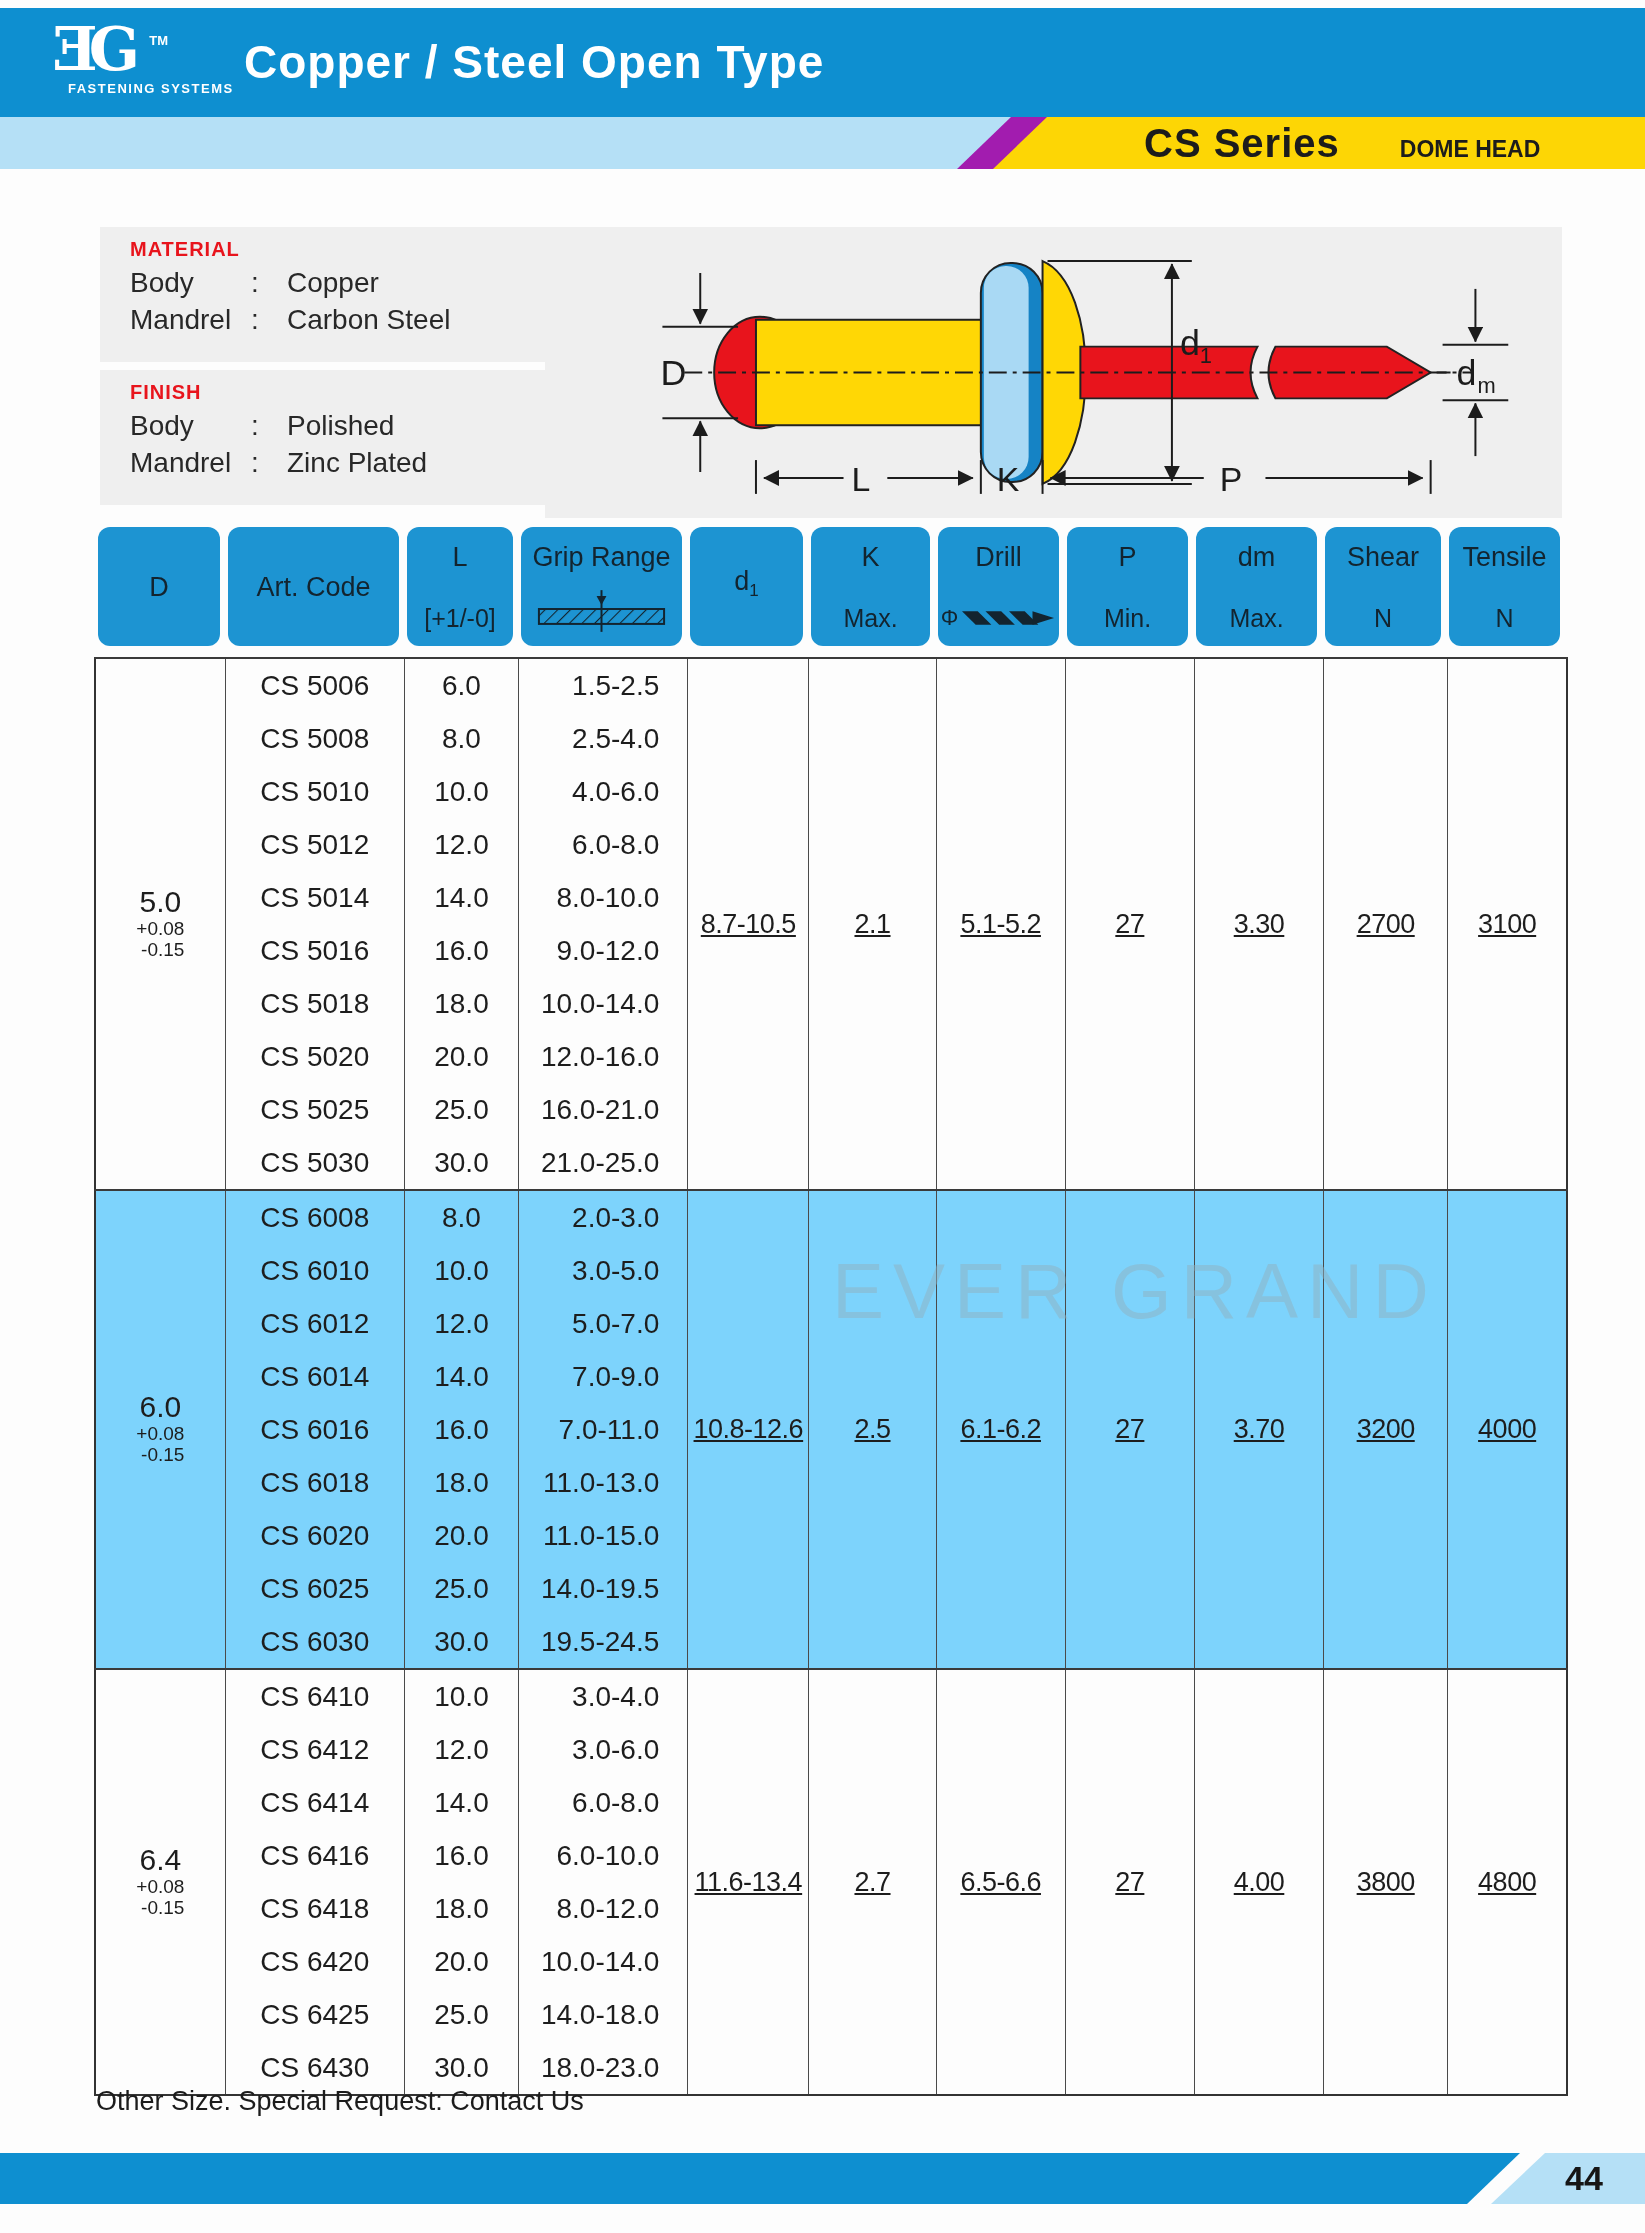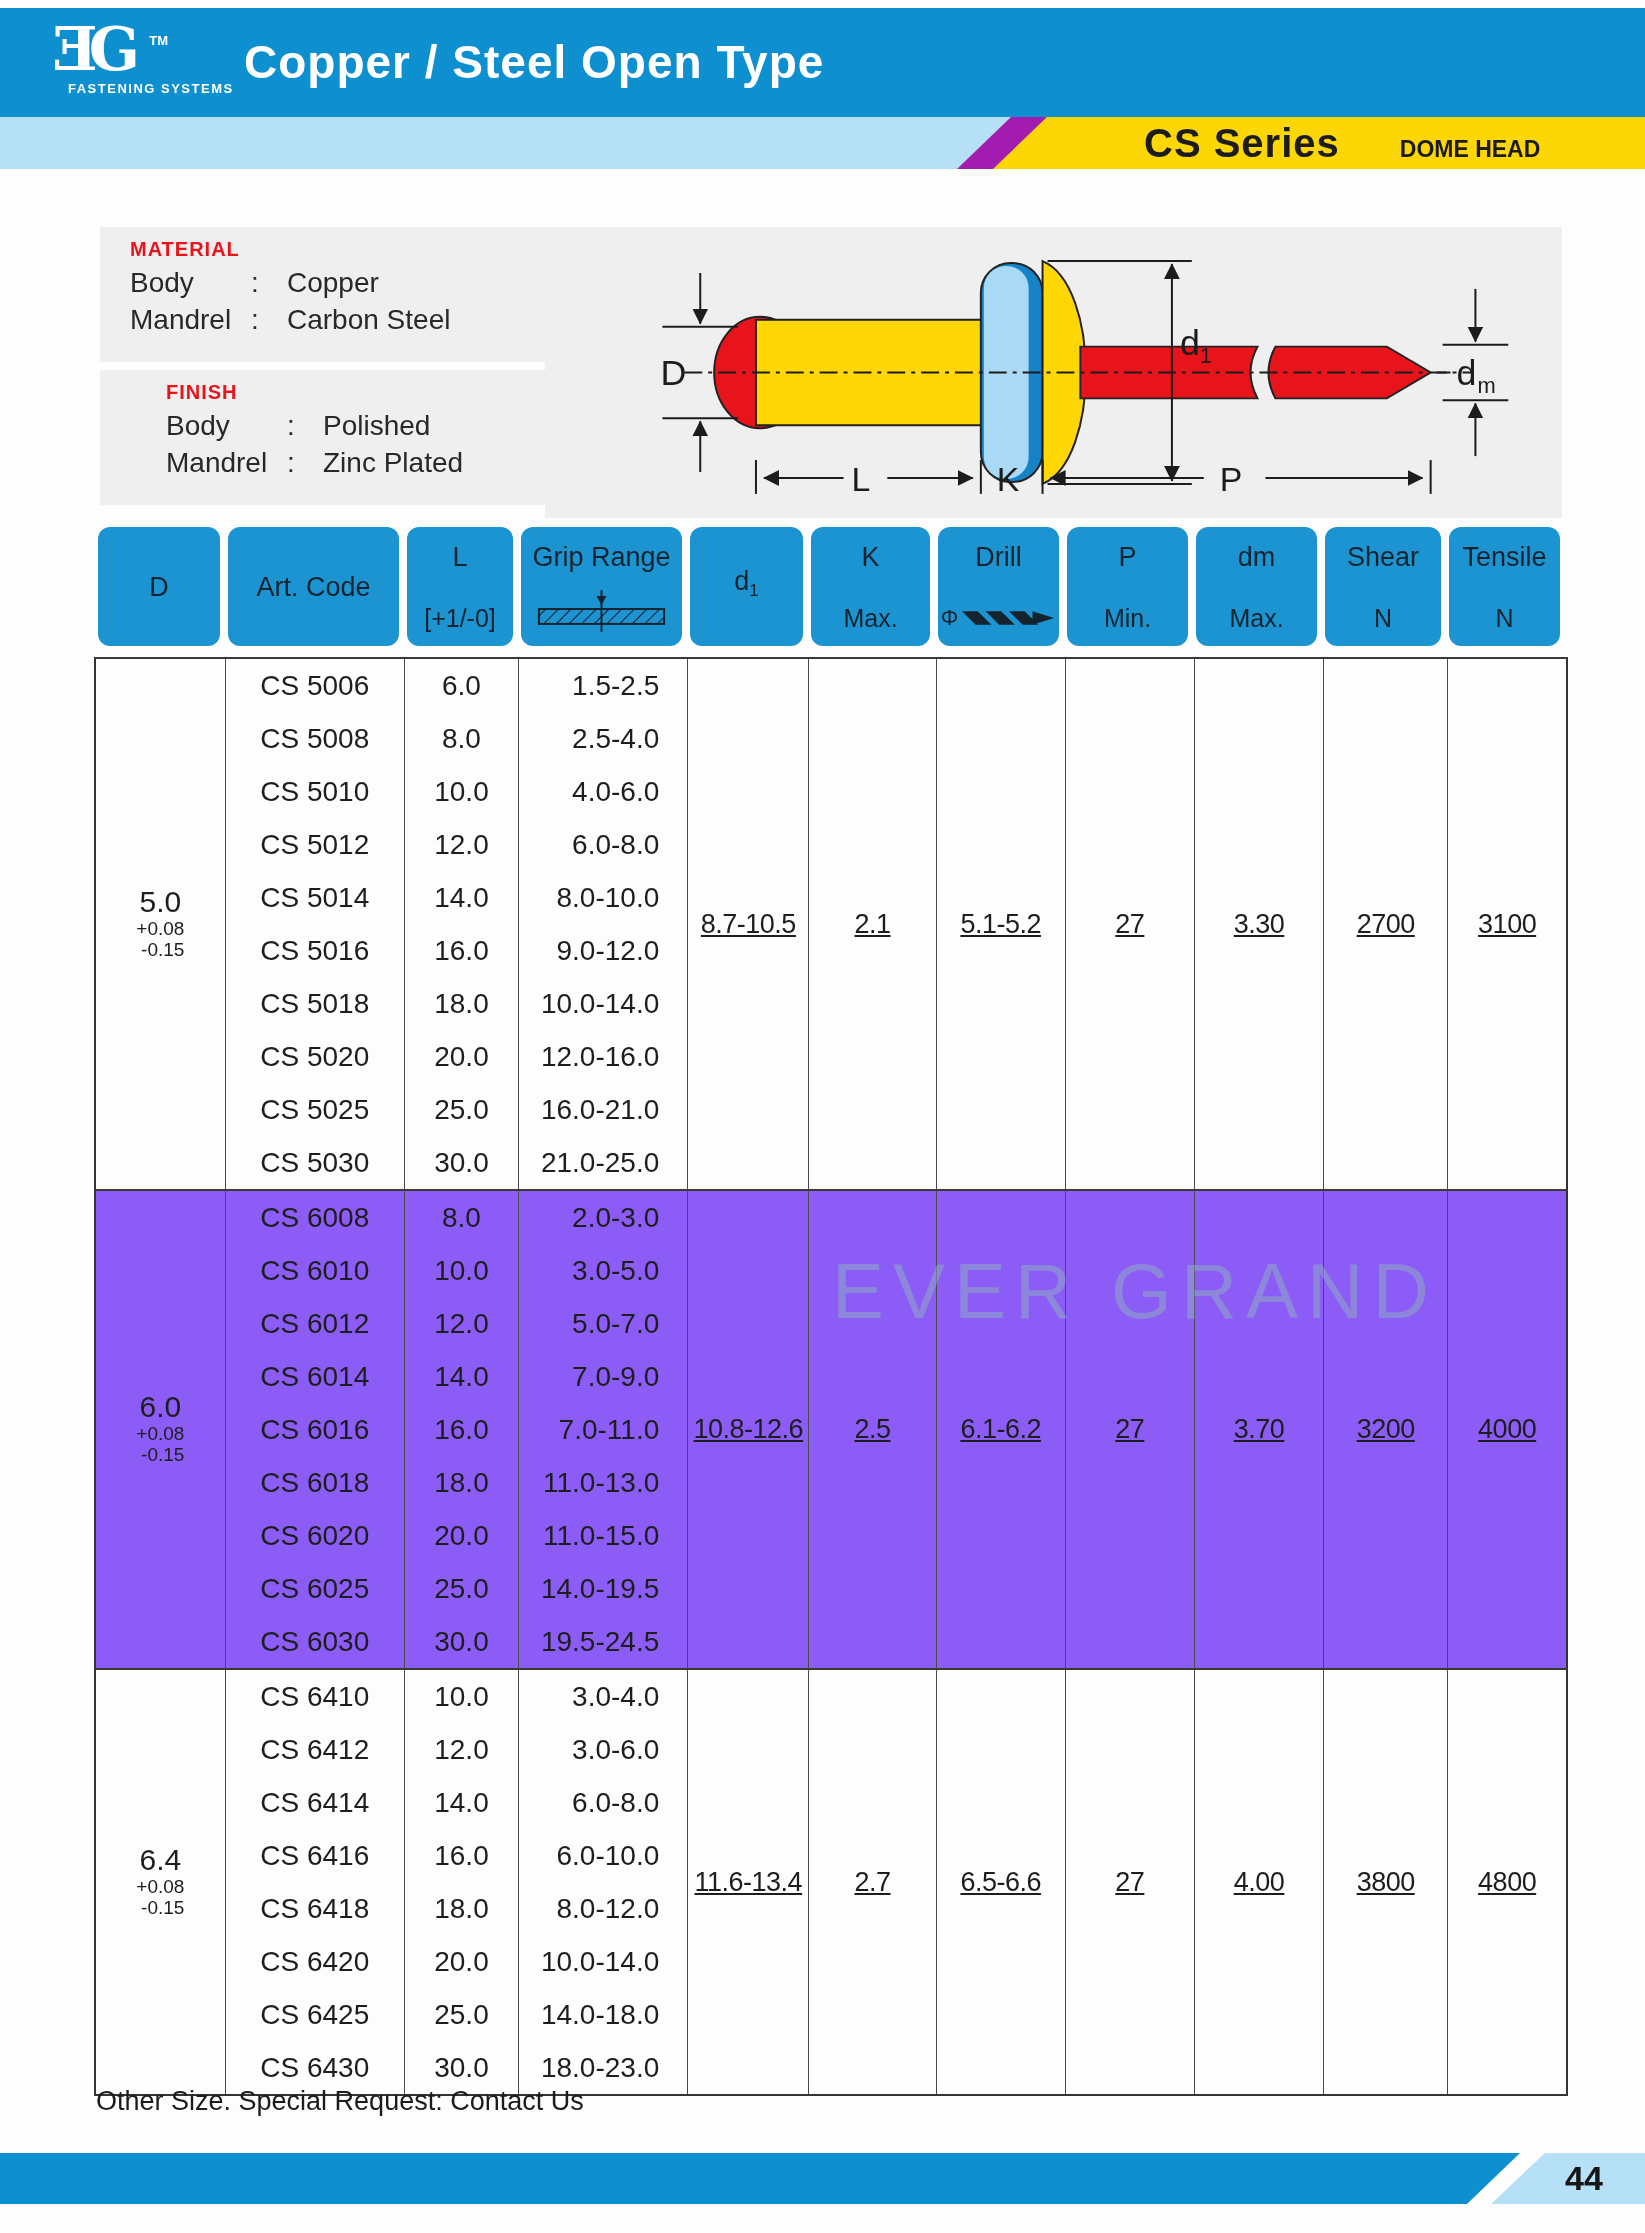--- a/index.html
+++ b/index.html
@@ -22,21 +22,21 @@
   .band-blue{position:absolute;left:0;top:0;width:1011px;height:52px;background:#b5e0f6;
              clip-path:polygon(0 0,1011px 0,957px 52px,0 52px);}
   .band-yellow{position:absolute;left:993px;top:0;width:653px;height:52px;background:#fdd605;
              clip-path:polygon(54px 0,653px 0,653px 52px,0 52px);display:flex;align-items:center;}
   .series{margin-left:151px;font-size:40px;font-weight:bold;color:#1c1c1c;letter-spacing:1px;}
   .headtype{margin-left:60px;margin-top:12px;font-size:23px;font-weight:bold;color:#1c1c1c;}
 
   
   .infobox{position:absolute;left:100px;width:456px;background:#efefef;}
   .material{top:227px;height:135px;}
-  .finish{top:370px;height:135px;padding-left:36px;}
+  .finish{top:370px;height:135px;}
   .infobox h2{margin:11px 0 3px 30px;font-size:20px;color:#e8141c;font-weight:bold;letter-spacing:1px;}
   .inf-row{display:flex;margin-left:30px;font-size:28px;color:#282828;line-height:37px;}
   .inf-lbl{width:121px;}
   .inf-colon{width:36px;}
 
   
   .diagram{position:absolute;left:545px;top:227px;width:1017px;height:291px;background:#efefef;}
   .diagram svg text{font-family:"Liberation Sans",sans-serif;fill:#1c1c1c;}
   .dim{stroke:#1c1c1c;stroke-width:2;fill:none;}
   .cl{stroke:#1c1c1c;stroke-width:2;fill:none;stroke-dasharray:18 6 4 6;}
@@ -52,21 +52,21 @@
   .hc sub{font-size:17px;}
   .phi{font-size:22px;margin-right:4px;}
   .drow{display:flex;align-items:center;}
 
   
   .spec{position:absolute;left:94px;top:657px;width:1474px;border-collapse:collapse;
         table-layout:fixed;border:2px solid #333;}
   .spec td{border-left:1px solid #4a4a4a;border-right:1px solid #4a4a4a;height:53px;
         text-align:center;font-size:28px;color:#1d1d1d;padding:0;}
   .spec tr.gfirst>td{border-top:2px solid #3a3a3a;}
-  .spec tr.hl>td{background:#8b5cf6;margin-left:21px;}
+  .spec tr.hl>td{background:#7dd3fc;margin-left:21px;}
   .spec td.grip{text-align:right;padding-right:28px;}
   .spec td.shared{font-size:27px;letter-spacing:-0.5px;text-decoration:underline;}
   .spec td.dcell .dval{font-size:30px;line-height:32px;}
   .spec td.dcell .dtol{font-size:19px;line-height:21px;text-align:right;display:inline-block;}
 
   
   .watermark{position:absolute;left:832px;top:1246px;font-size:78px;font-weight:normal;
              letter-spacing:9px;color:#8fb2c2;opacity:.5;z-index:4;pointer-events:none;white-space:nowrap;}
   .footnote{position:absolute;left:96px;top:2086px;font-size:27px;color:#1c1c1c;}
   .footbar{position:absolute;left:0;top:2153px;width:100%;height:50px;}

